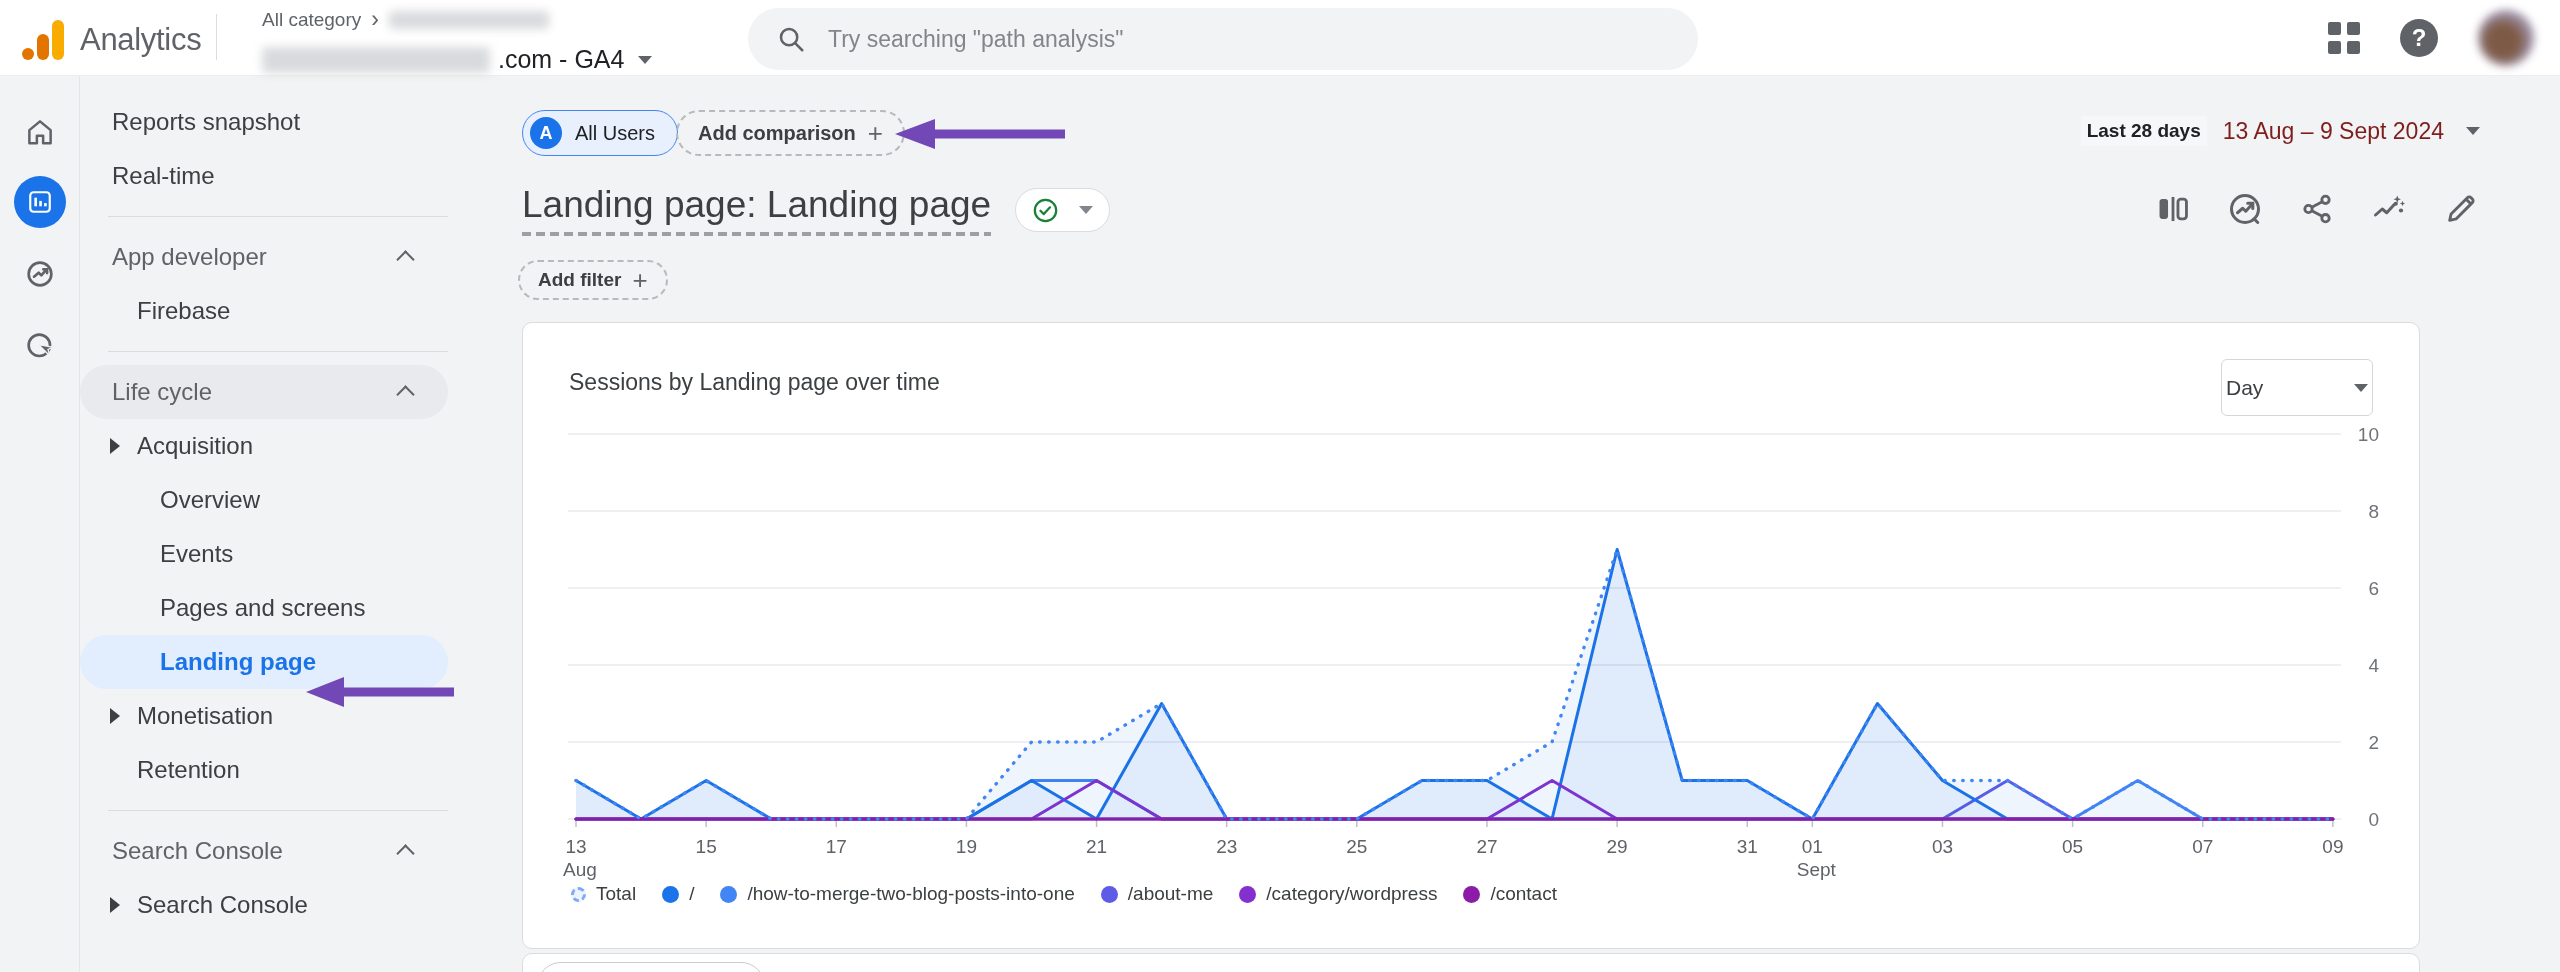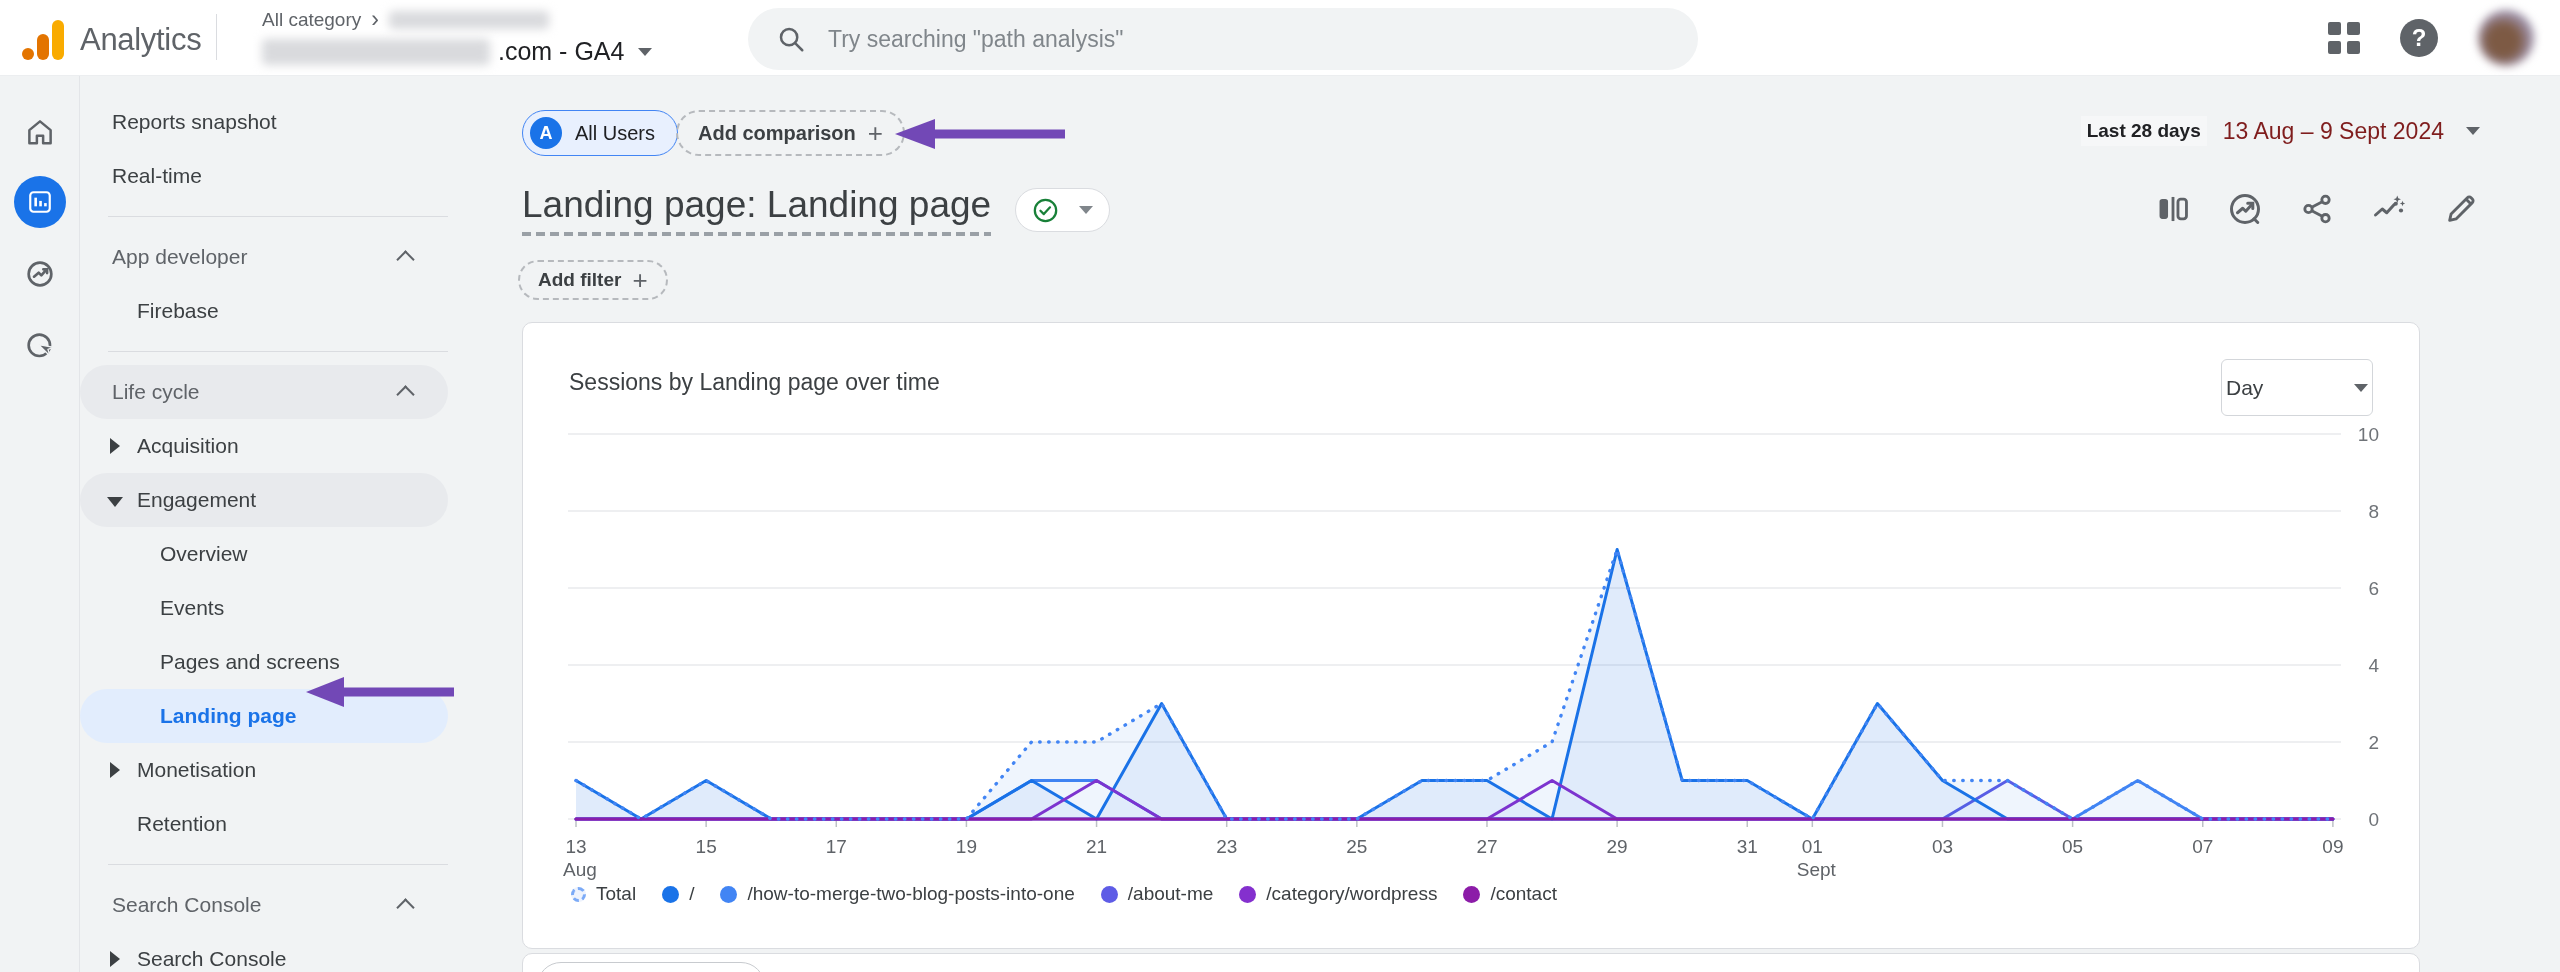--- a/index.html
+++ b/index.html
@@ -9,39 +9,39 @@
     border-bottom:1px solid #eceef0; z-index:5; }
   .logo-wrap { position:absolute; left:22px; top:18px; display:flex; align-items:center; gap:14px; }
   .ga-logo { position:relative; width:44px; height:44px; }
   .ga-logo .dot { position:absolute; left:0; bottom:2px; width:12px; height:12px; border-radius:50%; background:#e37400; }
   .ga-logo .bar-m { position:absolute; left:15px; bottom:2px; width:12px; height:26px; border-radius:6px; background:#e37400; }
   .ga-logo .bar-t { position:absolute; left:30px; bottom:2px; width:12px; height:40px; border-radius:6px; background:#f9ab00; }
   .logo-text { font-size:31px; color:#5f6368; letter-spacing:-0.3px; }
   .tb-divider { position:absolute; left:216px; top:14px; width:1px; height:46px; background:#dadce0; }
   .crumbs { position:absolute; left:262px; top:6px; }
   .crumb-line1 { display:flex; align-items:center; gap:10px; font-size:19px; color:#5f6368; }
-  .crumb-line2 { display:flex; align-items:center; gap:8px; margin-top:4px; font-size:25px; color:#202124; }
+  .crumb-line2 { display:flex; align-items:center; gap:8px; margin-top:12px; font-size:25px; color:#202124; }
   .blur-chip { background:#d9dadd; border-radius:4px; filter:blur(5px); }
   .caret-down { width:0; height:0; border-left:7px solid transparent; border-right:7px solid transparent; border-top:8px solid #5f6368; display:inline-block; margin-left:6px; }
   .searchbar { position:absolute; left:748px; top:8px; width:950px; height:62px; background:#f1f3f4; border-radius:31px; display:flex; align-items:center; padding-left:28px; gap:22px; }
   .searchbar input { border:none; outline:none; background:transparent; font-size:23px; color:#202124; width:820px; font-family:"Liberation Sans",sans-serif; }
   .searchbar input::placeholder { color:#80868b; }
   .tb-right { position:absolute; right:26px; top:10px; display:flex; align-items:center; gap:40px; }
   .apps-grid { width:32px; height:32px; display:grid; grid-template-columns:13px 13px; grid-template-rows:13px 13px; gap:6px; }
   .apps-grid span { background:#5f6368; border-radius:2px; }
   .help-circle { width:38px; height:38px; border-radius:50%; background:#5f6368; color:#fff; font-size:24px; font-weight:bold; display:flex; align-items:center; justify-content:center; }
   .avatar { width:56px; height:56px; border-radius:50%;
     background:radial-gradient(circle at 45% 55%, #7d5a44 0 35%, #9b8ba0 60%, #8e9ab5 100%); filter:blur(4px); }
 
   .rail { position:absolute; left:0; top:76px; width:80px; height:896px; border-right:1px solid #e3e5e8; }
   .rail-btn { position:absolute; left:14px; width:52px; height:52px; border-radius:50%; display:flex; align-items:center; justify-content:center; }
   .rail-btn.active { background:#1a73e8; }
 
   .sidebar { position:absolute; left:80px; top:76px; width:376px; height:896px; padding-top:19px; }
-  .sb-item { height:54px; display:flex; align-items:center; font-size:21px; color:#3c4043; position:relative; margin-right:8px; border-radius:27px; cursor:pointer; }
+  .sb-item { height:54px; display:flex; align-items:center; font-size:24px; color:#3c4043; position:relative; margin-right:8px; border-radius:27px; cursor:pointer; }
   .sb-item .lbl { padding-left:32px; }
   .sb-item.lvl1 .lbl { padding-left:57px; }
   .sb-item.lvl2 .lbl { padding-left:80px; }
   .sb-item.header { color:#5f6368; }
   .sb-item.header .lbl { padding-left:32px; }
   .sb-item.pill-grey { background:#e8eaed; }
   .sb-item.active { background:#e2edfd; color:#1a73e8; font-weight:bold; }
   .sb-div { height:1px; background:#dadce0; margin:13px 8px 13px 28px; }
   .tri-right { position:absolute; left:30px; width:0; height:0; border-top:8px solid transparent; border-bottom:8px solid transparent; border-left:10px solid #3c4043; }
   .tri-down { position:absolute; left:27px; top:24px; width:0; height:0; border-left:8px solid transparent; border-right:8px solid transparent; border-top:10px solid #3c4043; }
@@ -171,24 +171,20 @@
       <span class="lbl">Firebase</span>
     </div>
     <div class="sb-div"></div>
     <div class="sb-item header pill-grey">
       <span class="lbl">Life cycle</span>
       <span class="chev-up"></span>
     </div>
     <div class="sb-item lvl1 ">
       <span class="tri-right"></span>
       <span class="lbl">Acquisition</span>
-    </div>
-    <div class="sb-item lvl1 pill-grey">
-      <span class="tri-down"></span>
-      <span class="lbl">Engagement</span>
     </div>
     <div class="sb-item lvl2 ">
       <span class="lbl">Overview</span>
     </div>
     <div class="sb-item lvl2 ">
       <span class="lbl">Events</span>
     </div>
     <div class="sb-item lvl2 ">
       <span class="lbl">Pages and screens</span>
     </div>

